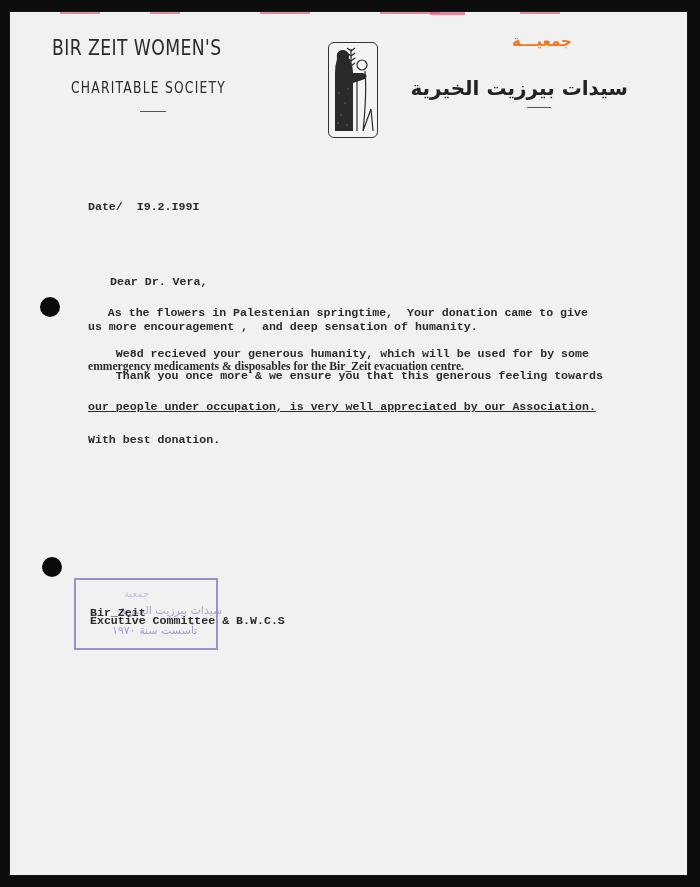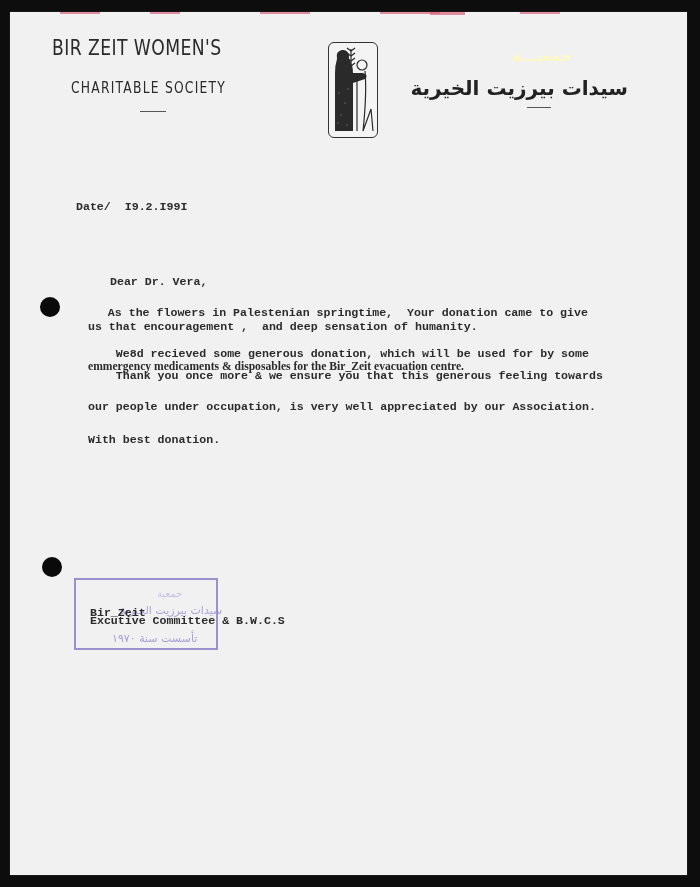--- a/index.html
+++ b/index.html
@@ -73,25 +73,25 @@
       width: 48px;
       height: 94px;
       border: 1.5px solid #333;
       border-radius: 6px;
       background: #f4f4f4;
       overflow: hidden;
     }
     .org-ar-1 {
       position: absolute;
       left: 512px;
-      top: 47px;
+      top: 32px;
       font-family: "DejaVu Sans", sans-serif;
       font-size: 15px;
       font-weight: bold;
-      color: #fef9c3;
+      color: #f97316;
       direction: rtl;
       white-space: nowrap;
     }
     .org-ar-2 {
       position: absolute;
       left: 452px;
       top: 76px;
       width: 176px;
       font-family: "DejaVu Sans", sans-serif;
       font-size: 20px;
@@ -176,34 +176,34 @@
   </svg>
 </div>
 
 <div class="org-ar-1">جمعيـــة</div>
 <div class="org-ar-2">سيدات بيرزيت الخيرية</div>
 <div class="rule-small" style="left:527px;top:107px;width:24px;"></div>
 
 <div class="punch-hole" style="left:40px;top:297px;"></div>
 <div class="punch-hole" style="left:42px;top:557px;"></div>
 
-<div class="typed" style="left:76px;top:199px;"><span>Date/</span>  <span>I9.2.I99I</span></div>
+<div class="typed" style="left:88px;top:199px;"><span>Date/</span>  <span>I9.2.I99I</span></div>
 
 <div class="typed" style="left:88px;top:274px;margin-left:22px;">Dear Dr. Vera,</div>
 
 <div class="typed" style="left:80px;top:305px;">    As the flowers in Palestenian springtime,  Your donation came to give</div>
-<div class="typed" style="left:88px;top:319px;">us that encouragement ,  and deep sensation of humanity.</div>
-
-<div class="typed" style="left:88px;top:346px;">    We8d recieved some generous donation, which will be used for by some</div>
+<div class="typed" style="left:88px;top:319px;">us more encouragement ,  and deep sensation of humanity.</div>
+
+<div class="typed" style="left:88px;top:346px;">    We8d recieved your generous humanity, which will be used for by some</div>
 <div class="typed" style="left:88px;top:359px;font-family:Liberation Serif, serif;">emmergency medicaments &amp; disposables for the Bir_Zeit evacuation centre.</div>
 
 <div class="typed" style="left:88px;top:368px;">    Thank you once more &amp; we ensure you that this generous feeling towards</div>
-<div class="typed" style="left:88px;top:399px;">our people under occupation, is very well appreciated by our Association.</div>
+<div class="typed" style="left:88px;top:399px;text-decoration:underline;">our people under occupation, is very well appreciated by our Association.</div>
 
 <div class="typed" style="left:88px;top:432px;">With best donation.</div>
 
 <div class="stamp"></div>
-<div class="stamp-ar" style="left:124px;top:588px;font-size:10px;opacity:0.5;margin-left:33px;">جمعية</div>
+<div class="stamp-ar" style="left:124px;top:588px;font-size:10px;opacity:0.5;">جمعية</div>
 <div class="stamp-ar" style="left:120px;top:604px;font-size:11px;opacity:0.8;">سيدات بيرزيت الخيرية</div>
-<div class="stamp-ar" style="left:112px;top:624px;font-size:11px;opacity:0.85;margin-top:8px;">تأسست سنة ١٩٧٠</div>
+<div class="stamp-ar" style="left:112px;top:624px;font-size:11px;opacity:0.85;">تأسست سنة ١٩٧٠</div>
 
 <div class="typed" style="left:90px;top:592px;margin-top:21px;">Excutive Committee &amp; B.W.C.S</div>
 <div class="typed" style="left:90px;top:605px;">Bir_Zeit</div>
 
 </body></html>

